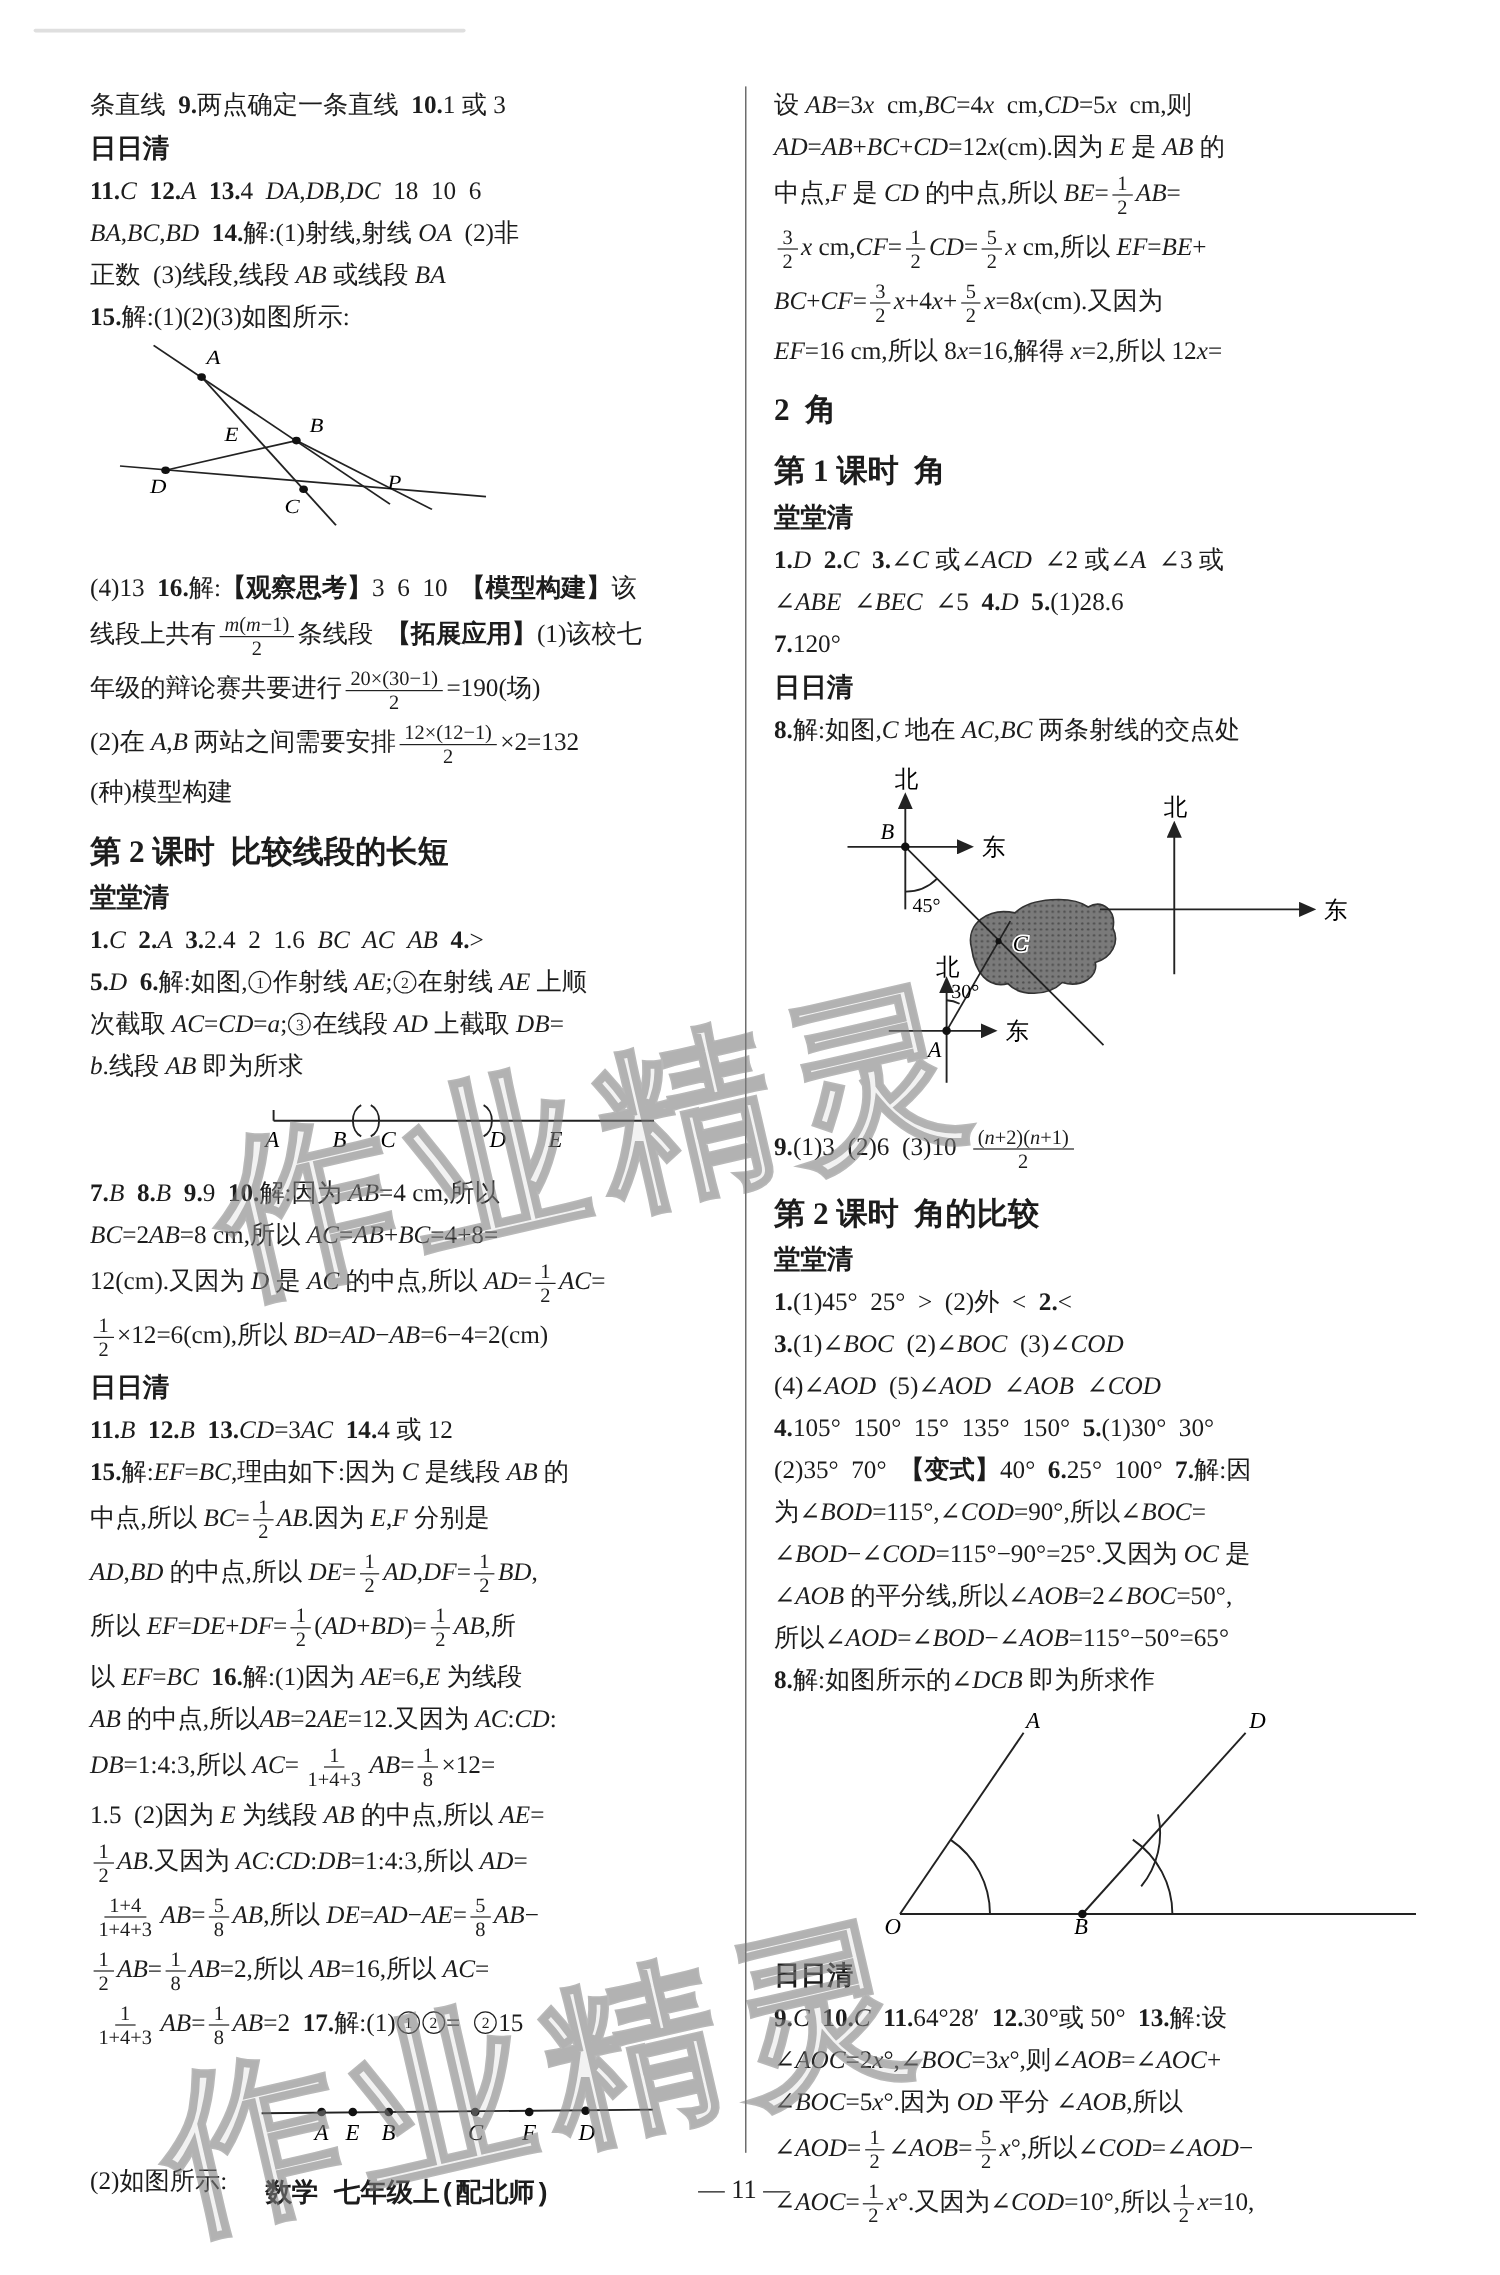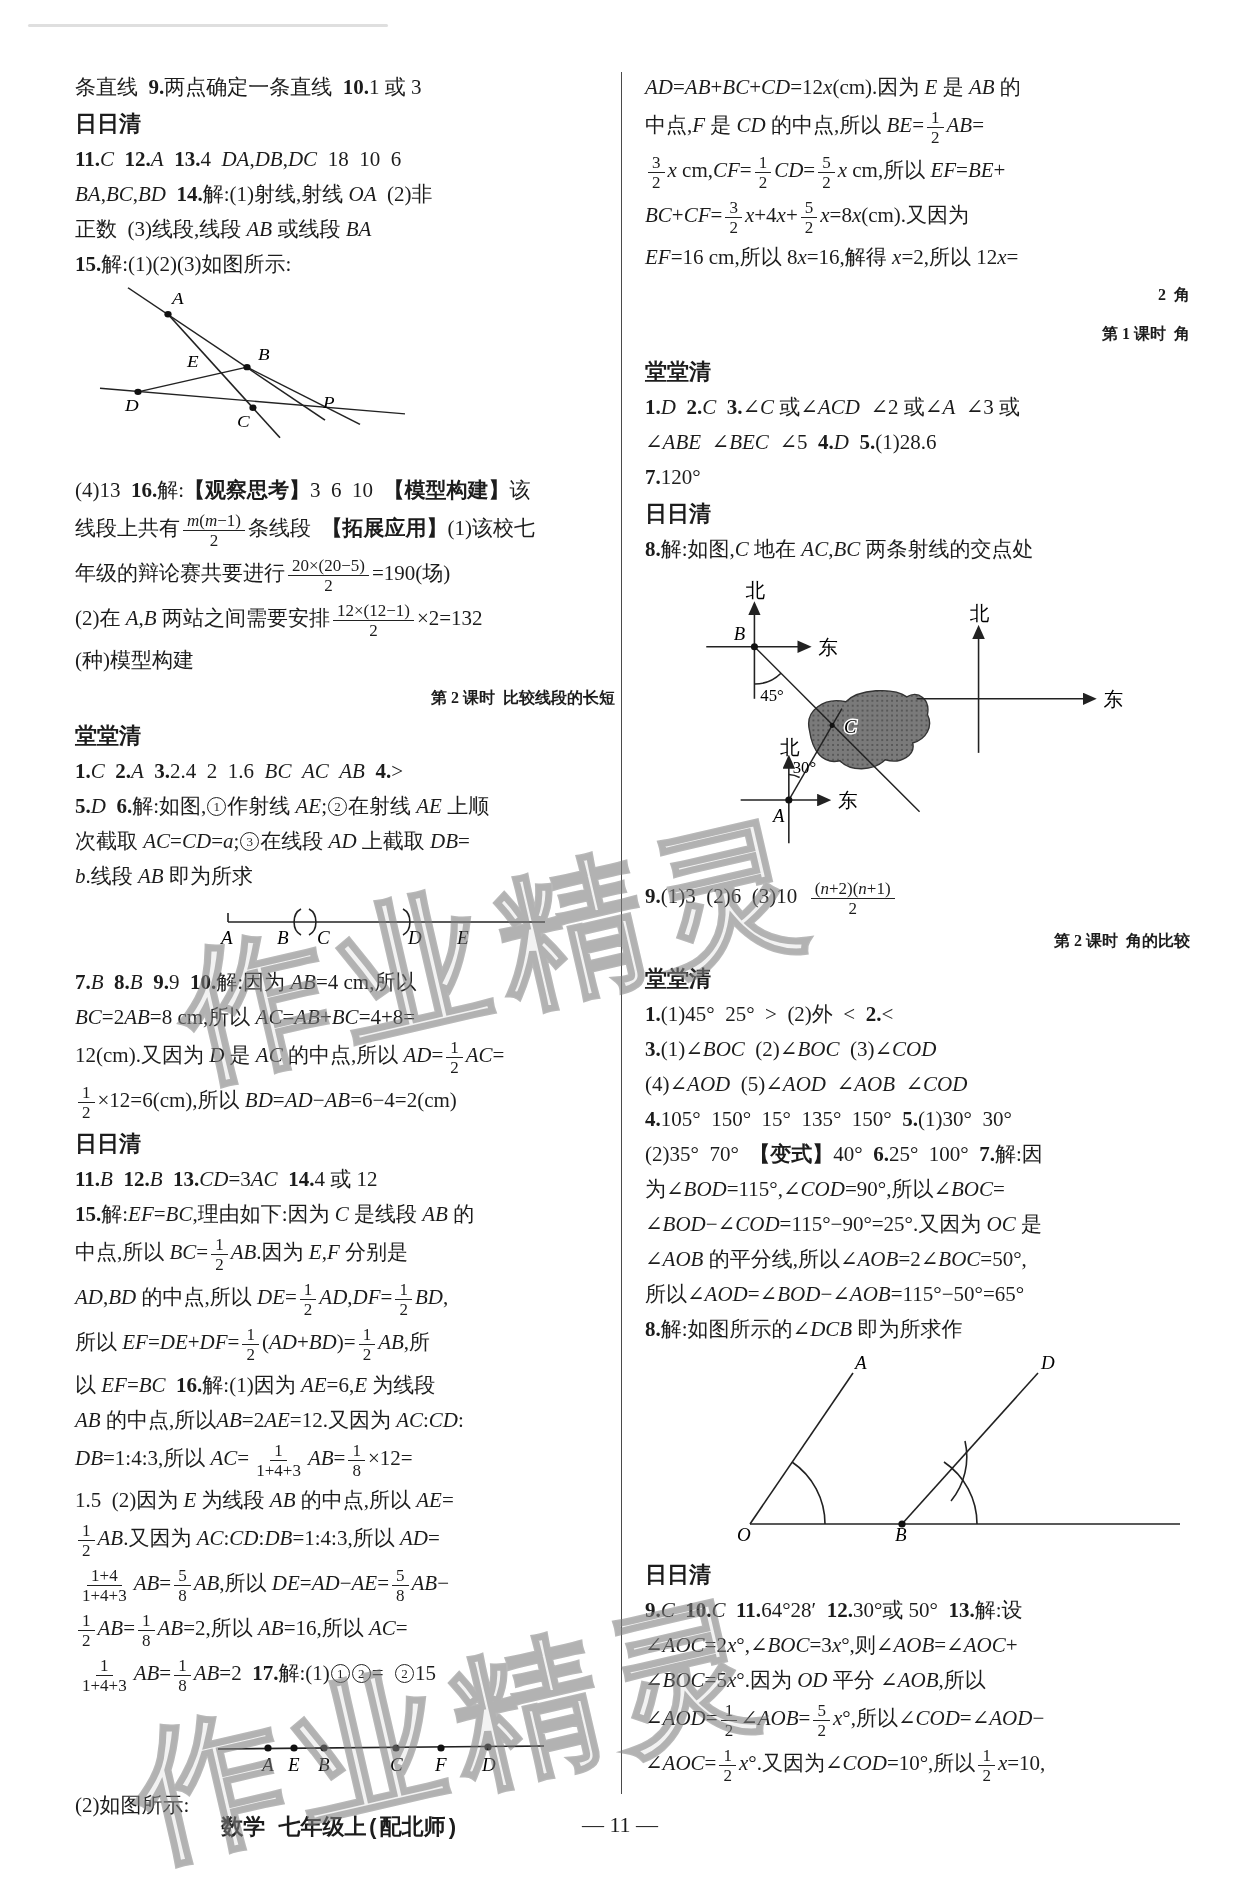--- a/index.html
+++ b/index.html
@@ -6,21 +6,21 @@
   body{width:1250px;height:1896px;background:#ffffff;position:relative;overflow:hidden;
        font-family:"Liberation Serif","DejaVu Serif",serif;color:#1c1c1c;}
   .page{position:absolute;inset:0;}
   .scan-noise{position:absolute;left:28px;top:24px;width:360px;height:3px;background:#c9c9c9;border-radius:2px;opacity:.6;}
   .divider{position:absolute;left:621px;top:72px;width:1px;height:1722px;background:#4a4a4a;}
   .col{position:absolute;top:70px;font-size:21px;line-height:35px;}
   .col.left{left:75px;width:540px;}
   .col.right{left:645px;width:545px;}
   .blk{white-space:pre-wrap;}
   .blk.line{text-align:left;}
-  .blk.center{text-align:right;font-weight:bold;font-size:16px;padding:2px 0;}
+  .blk.center{text-align:left;font-weight:bold;font-size:26px;padding:2px 0;margin-top:12px;}
   .blk.label{font-weight:bold;font-size:22px;padding:1px 0;}
   .blk b{font-weight:bold;}
   .blk i{font-style:italic;font-family:"Liberation Serif","DejaVu Serif",serif;}
   .frac{display:inline-flex;flex-direction:column;align-items:center;vertical-align:middle;
         font-size:17px;line-height:1.12;margin:3px 3px;}
   .frac>span:first-child{border-bottom:1.4px solid #222;padding:0 4px;}
   .frac>span:last-child{padding:0 4px;}
   .circ{display:inline-block;width:17px;height:17px;line-height:17px;border:1.3px solid #222;
         border-radius:50%;text-align:center;font-size:13px;vertical-align:2px;margin:0 1px;}
   .figwrap{margin:4px 0;}
@@ -69,21 +69,21 @@
       <text class="ml" x="97" y="20">A</text>
       <text class="ml" x="112" y="92">E</text>
       <text class="ml" x="183" y="84">B</text>
       <text class="ml" x="50" y="142">D</text>
       <text class="ml" x="162" y="160">C</text>
       <text class="ml" x="248" y="138">P</text>
     </svg>
   </div>
       <div class="blk line">(4)13  <b>16.</b>解:<b>【观察思考】</b>3  6  10  <b>【模型构建】</b>该</div>
       <div class="blk line">线段上共有<span class="frac"><span><i>m</i>(<i>m</i>−1)</span><span>2</span></span>条线段  <b>【拓展应用】</b>(1)该校七</div>
-      <div class="blk line">年级的辩论赛共要进行<span class="frac"><span>20×(20−5)</span><span>2</span></span>=190(场)</div>
+      <div class="blk line">年级的辩论赛共要进行<span class="frac"><span>20×(30−1)</span><span>2</span></span>=190(场)</div>
       <div class="blk line">(2)在 <i>A</i>,<i>B</i> 两站之间需要安排<span class="frac"><span>12×(12−1)</span><span>2</span></span>×2=132</div>
       <div class="blk line">(种)模型构建</div>
       <div class="blk center">第 2 课时  比较线段的长短</div>
       <div class="blk label">堂堂清</div>
       <div class="blk line"><b>1.</b><i>C</i>  <b>2.</b><i>A</i>  <b>3.</b>2.4  2  1.6  <i>BC</i>  <i>AC</i>  <i>AB</i>  <b>4.</b>&gt;</div>
       <div class="blk line"><b>5.</b><i>D</i>  <b>6.</b>解:如图,<span class="circ">1</span>作射线 <i>AE</i>;<span class="circ">2</span>在射线 <i>AE</i> 上顺</div>
       <div class="blk line">次截取 <i>AC</i>=<i>CD</i>=<i>a</i>;<span class="circ">3</span>在线段 <i>AD</i> 上截取 <i>DB</i>=</div>
       <div class="blk line"><i>b</i>.线段 <i>AB</i> 即为所求</div>
       <div class="figwrap" style="padding-left:130px;">
     <svg width="350" height="52" viewBox="0 0 350 52">
@@ -133,20 +133,21 @@
       <text class="ml" x="46" y="38">A</text>
       <text class="ml" x="72" y="38">E</text>
       <text class="ml" x="102" y="38">B</text>
       <text class="ml" x="174" y="38">C</text>
       <text class="ml" x="219" y="38">F</text>
       <text class="ml" x="266" y="38">D</text>
     </svg>
   </span></div>
     </div>
   <div class="col right" id="colR">
+      <div class="blk line">设 <i>AB</i>=3<i>x</i>  cm,<i>BC</i>=4<i>x</i>  cm,<i>CD</i>=5<i>x</i>  cm,则</div>
       <div class="blk line"><i>AD</i>=<i>AB</i>+<i>BC</i>+<i>CD</i>=12<i>x</i>(cm).因为 <i>E</i> 是 <i>AB</i> 的</div>
       <div class="blk line">中点,<i>F</i> 是 <i>CD</i> 的中点,所以 <i>BE</i>=<span class="frac"><span>1</span><span>2</span></span><i>AB</i>=</div>
       <div class="blk line"><span class="frac"><span>3</span><span>2</span></span><i>x</i> cm,<i>CF</i>=<span class="frac"><span>1</span><span>2</span></span><i>CD</i>=<span class="frac"><span>5</span><span>2</span></span><i>x</i> cm,所以 <i>EF</i>=<i>BE</i>+</div>
       <div class="blk line"><i>BC</i>+<i>CF</i>=<span class="frac"><span>3</span><span>2</span></span><i>x</i>+4<i>x</i>+<span class="frac"><span>5</span><span>2</span></span><i>x</i>=8<i>x</i>(cm).又因为</div>
       <div class="blk line"><i>EF</i>=16 cm,所以 8<i>x</i>=16,解得 <i>x</i>=2,所以 12<i>x</i>=</div>
       <div class="blk center">2  角</div>
       <div class="blk center">第 1 课时  角</div>
       <div class="blk label">堂堂清</div>
       <div class="blk line"><b>1.</b><i>D</i>  <b>2.</b><i>C</i>  <b>3.</b>∠<i>C</i> 或∠<i>ACD</i>  ∠2 或∠<i>A</i>  ∠3 或</div>
       <div class="blk line">∠<i>ABE</i>  ∠<i>BEC</i>  ∠5  <b>4.</b><i>D</i>  <b>5.</b>(1)28.6</div>

